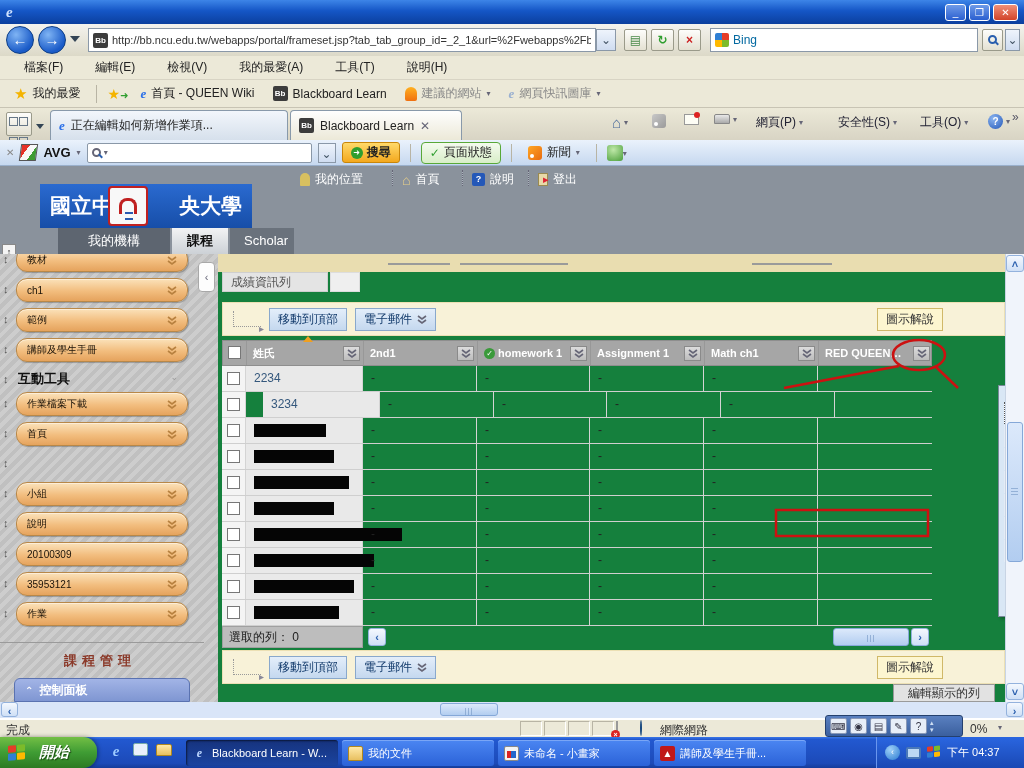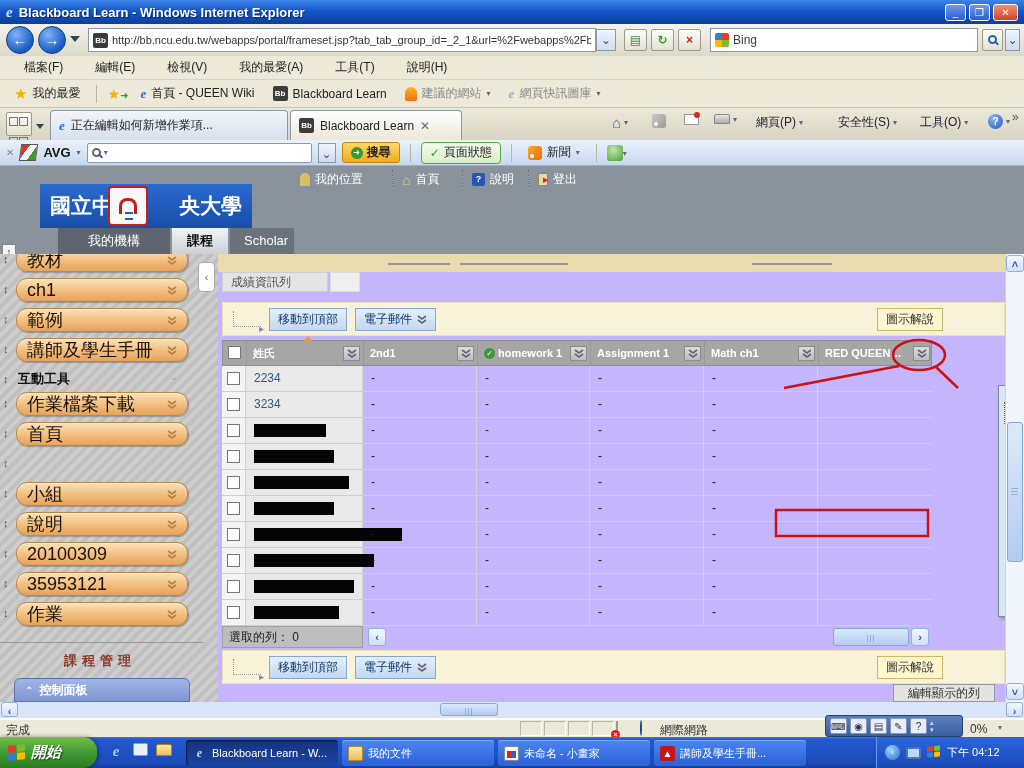--- a/index.html
+++ b/index.html
@@ -79,30 +79,30 @@
 .houseico{color:#e8cf8a;font-size:14px}
 .qbox{width:13px;height:13px;background:#2458b8;color:#fff;font:bold 9px/13px "Liberation Sans",sans-serif;text-align:center;border-radius:2px}
 .door{width:10px;height:13px;background:#e8d9a8;border:1px solid #9a8a50;position:relative}
 .door::after{content:"▸";position:absolute;left:4px;top:-1px;color:#d23;font-size:11px}
 
 
 #content{left:0;top:254px;width:1024px;height:448px;background:#fff;overflow:hidden}
 #sidebar{position:absolute;left:0;top:0;width:218px;height:448px;overflow:hidden;background:repeating-linear-gradient(135deg,#cdcdcd 0 4px,#c0c0c0 4px 8px)}
 .pillrow{position:absolute;left:0;width:200px;height:24px}
 .handle{position:absolute;left:3px;top:5px;color:#555;font-size:11px}
-.pill{position:absolute;left:16px;top:0;width:172px;height:24px;border-radius:11px;border:1px solid #b98848;background:linear-gradient(180deg,#fbe2ba,#f2bd7e 55%,#e5a35d);box-shadow:inset 0 1px 0 #fdeed8,1px 1px 1px rgba(0,0,0,.25);display:flex;align-items:center;padding:0 10px;font-size:18px;color:#1a1208}
+.pill{position:absolute;left:16px;top:0;width:172px;height:24px;border-radius:11px;border:1px solid #b98848;background:linear-gradient(180deg,#fbe2ba,#f2bd7e 55%,#e5a35d);box-shadow:inset 0 1px 0 #fdeed8,1px 1px 1px rgba(0,0,0,.25);display:flex;align-items:center;padding:0 10px;font-size:10px;color:#1a1208}
 .pill .pchv{margin-left:auto}
 .sechdr{position:absolute;left:18px;top:2px;font-weight:bold;font-size:13px;color:#111}
 #collapse{position:absolute;left:198px;top:8px;width:17px;height:30px;background:#fdfdfd;border:1px solid #a8a8a8;border-radius:4px;color:#667;text-align:center;line-height:28px;font-size:11px}
 #mgmt{position:absolute;left:0;top:398px;width:200px;text-align:center;color:#8b3a2a;font-weight:bold;letter-spacing:5px;font-size:13px}
 #cpanel{position:absolute;left:14px;top:424px;width:176px;height:24px;border-radius:6px 6px 0 0;background:linear-gradient(180deg,#a2b4e6,#7f96d2);border:1px solid #5a72b0;color:#fff;font-weight:bold;display:flex;align-items:center;gap:6px;padding:0 10px}
 #sbdivider{position:absolute;left:0;top:388px;width:204px;height:1px;background:#9a9a9a}
 #splitter{left:2px;top:244px;width:14px;height:16px;background:#f4f4f4;border:1px solid #888;font-size:9px;text-align:center;line-height:14px;color:#222}
 
-#main{position:absolute;left:218px;top:0;width:787px;height:448px;background:#c4b5fd}
+#main{position:absolute;left:218px;top:0;width:787px;height:448px;background:#15803d}
 #topstrip{position:absolute;left:0;top:0;width:787px;height:18px;background:#e9ddb0}
 .fragline{position:absolute;top:9px;height:2px;background:#9a9a9a}
 #paneltab{position:absolute;left:4px;top:18px;width:106px;height:20px;background:#e4e4e4;border:1px solid #cfcfcf;color:#555;font-size:12px;line-height:18px;padding-left:8px}
 #paneltab2{position:absolute;left:112px;top:18px;width:30px;height:20px;background:#efefef;border:1px solid #ddd}
 .actionbar{position:absolute;left:4px;width:783px;height:34px;background:#f8f2d8;border:1px solid #ece0b4}
 .dotarrow{position:absolute;left:10px;top:8px;width:28px;height:16px;border-left:1px dotted #999;border-bottom:1px dotted #999}
 .dotarrow::after{content:"▸";position:absolute;right:-3px;bottom:-8px;color:#889;font-size:10px}
 .btn-blue{position:absolute;top:5px;height:23px;background:linear-gradient(180deg,#e4eefa,#c4d8ef);border:1px solid #89a8cc;display:flex;align-items:center;gap:5px;padding:0 8px;color:#123a6b;font-size:12px}
 .btn-legend{position:absolute;top:5px;height:23px;background:#fdf6d0;border:1px solid #d0b868;padding:0 8px;color:#333;font-size:12px;line-height:21px}
 .dchev{width:10px;height:9px}
@@ -147,61 +147,60 @@
 #statusbar{left:0;top:718px;width:1024px;height:19px;background:#ece9d8;border-top:1px solid #fff;box-shadow:inset 0 1px 0 #fff;color:#333;font-size:12px}
 .spane{position:absolute;top:2px;height:15px;border:1px solid;border-color:#b8b4a4 #fff #fff #b8b4a4}
 .pageerr{width:14px;height:13px;background:#fff;border:1px solid #999;position:relative}
 .pageerr::after{content:"×";position:absolute;right:-3px;bottom:-3px;width:9px;height:9px;background:#d22;border-radius:50%;color:#fff;font:bold 7px/9px "Liberation Sans",sans-serif;text-align:center}
 .globe{width:14px;height:14px;border-radius:50%;background:radial-gradient(circle at 35% 35%,#9ad0f0,#2a7ac0 60%,#1a5a90);border:1px solid #1a4a80}
 #langbar{position:absolute;left:825px;top:-4px;width:138px;height:22px;background:linear-gradient(180deg,#5a80c0,#3a5f9e);border:1px solid #24406e;border-radius:3px;display:flex;align-items:center;gap:3px;padding:0 4px}
 .lico{width:17px;height:16px;background:#e8eef8;border:1px solid #8898b8;border-radius:2px;font-size:10px;text-align:center;line-height:15px;color:#334}
 
 
 #taskbar{left:0;top:737px;width:1024px;height:31px;background:linear-gradient(180deg,#3a77e8 0%,#2258d0 8%,#1c4ab8 85%,#153c9a 100%)}
-#startbtn{position:absolute;left:0;top:0;width:97px;height:31px;border-radius:0 14px 14px 0;background:linear-gradient(180deg,#73bf45 0%,#3f9c34 50%,#2d7a22 100%);display:flex;align-items:center;gap:6px;padding-left:8px;box-shadow:1px 0 4px rgba(0,0,0,.4)}
+#startbtn{position:absolute;left:0;top:0;width:97px;height:31px;border-radius:0 14px 14px 0;background:linear-gradient(180deg,#73bf45 0%,#3f9c34 50%,#2d7a22 100%);display:flex;align-items:center;gap:14px;padding-left:8px;box-shadow:1px 0 4px rgba(0,0,0,.4)}
 #startbtn .stxt{color:#fff;font:bold italic 15px "Liberation Sans",sans-serif;text-shadow:1px 1px 1px #1a4a10}
 .winflag{width:17px;height:16px;display:grid;grid-template-columns:8px 8px;grid-template-rows:7px 7px;gap:1px;transform:skewY(-6deg)}
 .winflag i{border-radius:1px}
 .qlico{position:absolute;top:5px;width:20px;height:20px;text-align:center;line-height:20px}
 .task{position:absolute;top:3px;height:26px;border-radius:3px;display:flex;align-items:center;gap:5px;padding:0 6px;color:#fff;font-size:11px;overflow:hidden}
 .task.active{background:linear-gradient(180deg,#16337e,#1b44a0);box-shadow:inset 1px 1px 2px rgba(0,0,0,.6)}
 .task.idle{background:linear-gradient(180deg,#4b86f2,#2b62d8);box-shadow:inset 0 1px 0 #7aa6f6}
 .tico{flex:0 0 auto;width:15px;height:15px;border-radius:2px;text-align:center;line-height:15px;font-size:10px}
 .folder{background:linear-gradient(180deg,#ffe9a8,#e8c060);border:1px solid #b08820;border-radius:2px 2px 1px 1px}
 #tray{position:absolute;left:876px;top:0;width:148px;height:31px;background:linear-gradient(180deg,#2a66e0,#1a48b4);border-left:1px solid #6a96ee;display:flex;align-items:center;gap:6px;padding-left:8px;color:#fff}
 .trayc{width:15px;height:15px;border-radius:50%;background:radial-gradient(circle at 35% 30%,#9ed0f8,#2a7ad0);color:#fff;font-size:9px;text-align:center;line-height:14px}
 .mon{width:15px;height:12px;background:#bcd8f4;border:2px solid #4a78b8;border-radius:2px}
 </style>
 </head>
 <body>
 
 <div class="abs" id="titlebar">
   <span class="ie-e">e</span>
-  <span class="ttl">Blackboard Learn - Windows Internet Explorer</span>
   <span class="sp"></span>
   <span class="winbtn">_</span>
   <span class="winbtn">❐</span>
   <span class="winbtn close">✕</span>
 </div>
 
 <div class="abs" id="navbar">
   <span class="navcirc" style="left:6px;top:2px">←</span>
   <span class="navcirc" style="left:38px;top:2px">→</span>
   <span class="abs" style="left:70px;top:12px;color:#345"><span class="tri" style="border:5px solid transparent;border-top:6px solid #345"></span></span>
   <div class="field" style="left:88px;top:4px;width:508px;height:24px">
     <span class="favicon-bb">Bb</span>
     <span class="urltxt">http://bb.ncu.edu.tw/webapps/portal/frameset.jsp?tab_tab_group_id=_2_1&amp;url=%2Fwebapps%2Fblackboard%</span>
   </div>
   <span class="ddbtn" style="left:596px;top:5px">⌄</span>
   <span class="sqbtn" style="left:624px;top:5px;color:#4a8a4a">▤</span>
   <span class="sqbtn" style="left:651px;top:5px;color:#2f9e2f">↻</span>
   <span class="sqbtn" style="left:678px;top:5px;color:#c22">×</span>
   <div class="field" style="left:710px;top:4px;width:268px;height:24px">
     <span class="flag"></span>
-    <span style="color:#404040">Bing</span>
+    <span style="color:#0369a1">Bing</span>
   </div>
   <span class="sqbtn" style="left:982px;top:5px;width:21px"><span class="mag"></span></span>
   <span class="ddbtn" style="left:1005px;top:5px;width:15px">⌄</span>
 </div>
 
 <div class="abs" id="menubar">
   <span class="mi">檔案(F)</span>
   <span class="mi">編輯(E)</span>
   <span class="mi">檢視(V)</span>
   <span class="mi">我的最愛(A)</span>
@@ -548,21 +547,21 @@
             <div class="gcell" style="width: 114px;">-</div>
             <div class="gcell" style="width: 113px;">-</div>
             <div class="gcell" style="width: 114px;">-</div>
             <div class="gcell" style="width: 114px;">-</div>
             <div class="gcell" style="width: 114px; border-right: none;"></div>
           </div>
           <div class="grow">
             <div class="gcell cb" style="width: 24px;">
               <span class="cbx"></span>
             </div>
-            <div class="gcell namec" style="width: 117px;">3234</div>
+            <div class="gcell namec" style="width: 117px; margin-left: 17px;">3234</div>
             <div class="gcell" style="width: 114px;">-</div>
             <div class="gcell" style="width: 113px;">-</div>
             <div class="gcell" style="width: 114px;">-</div>
             <div class="gcell" style="width: 114px;">-</div>
             <div class="gcell" style="width: 114px; border-right: none;"></div>
           </div>
           <div class="grow">
             <div class="gcell cb" style="width: 24px;">
               <span class="cbx"></span>
             </div>
@@ -794,21 +793,21 @@
     </div>
   <div id="tray">
     <span class="trayc">‹</span>
     <span class="mon"></span>
     <span class="winflag" style="width:14px;height:13px;grid-template-columns:6px 6px;grid-template-rows:5px 5px">
         <i style="background:#e53c28"></i>
         <i style="background:#7cbb2a"></i>
         <i style="background:#2f7fd4"></i>
         <i style="background:#ffb900"></i>
       </span>
-    <span style="font-size:11px">下午 04:12</span>
+    <span style="font-size:11px">下午 04:37</span>
   </div>
 </div>
 
 <svg class="abs" style="left:0;top:0;width:1024px;height:768px;pointer-events:none;z-index:60">
   <ellipse cx="919" cy="355" rx="26" ry="15" fill="none" stroke="#cc1111" stroke-width="2.5"></ellipse>
   <line x1="899" y1="366" x2="784" y2="388" stroke="#cc1111" stroke-width="2.5"></line>
   <line x1="936" y1="367" x2="958" y2="388" stroke="#cc1111" stroke-width="2.5"></line>
   <rect x="776" y="510" width="152" height="26" fill="none" stroke="#cc1111" stroke-width="2.5"></rect>
 </svg>
 

